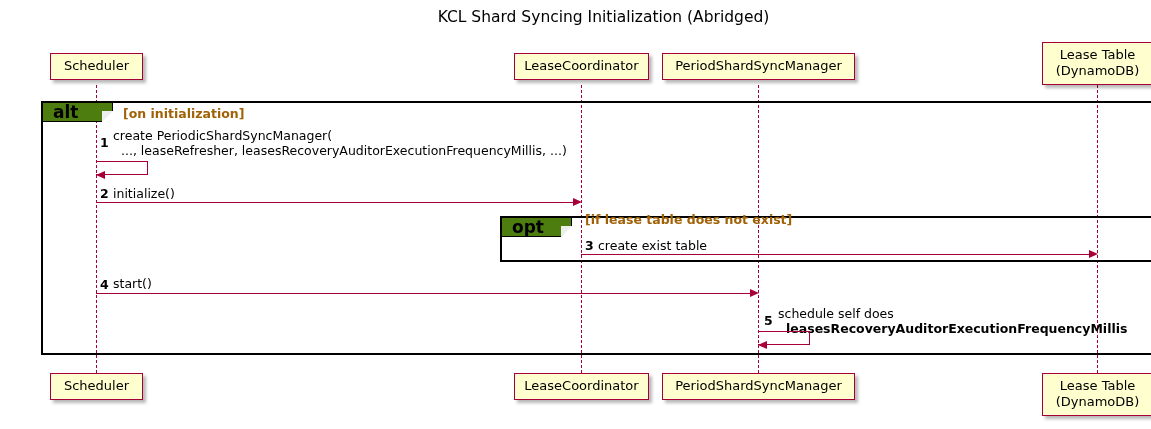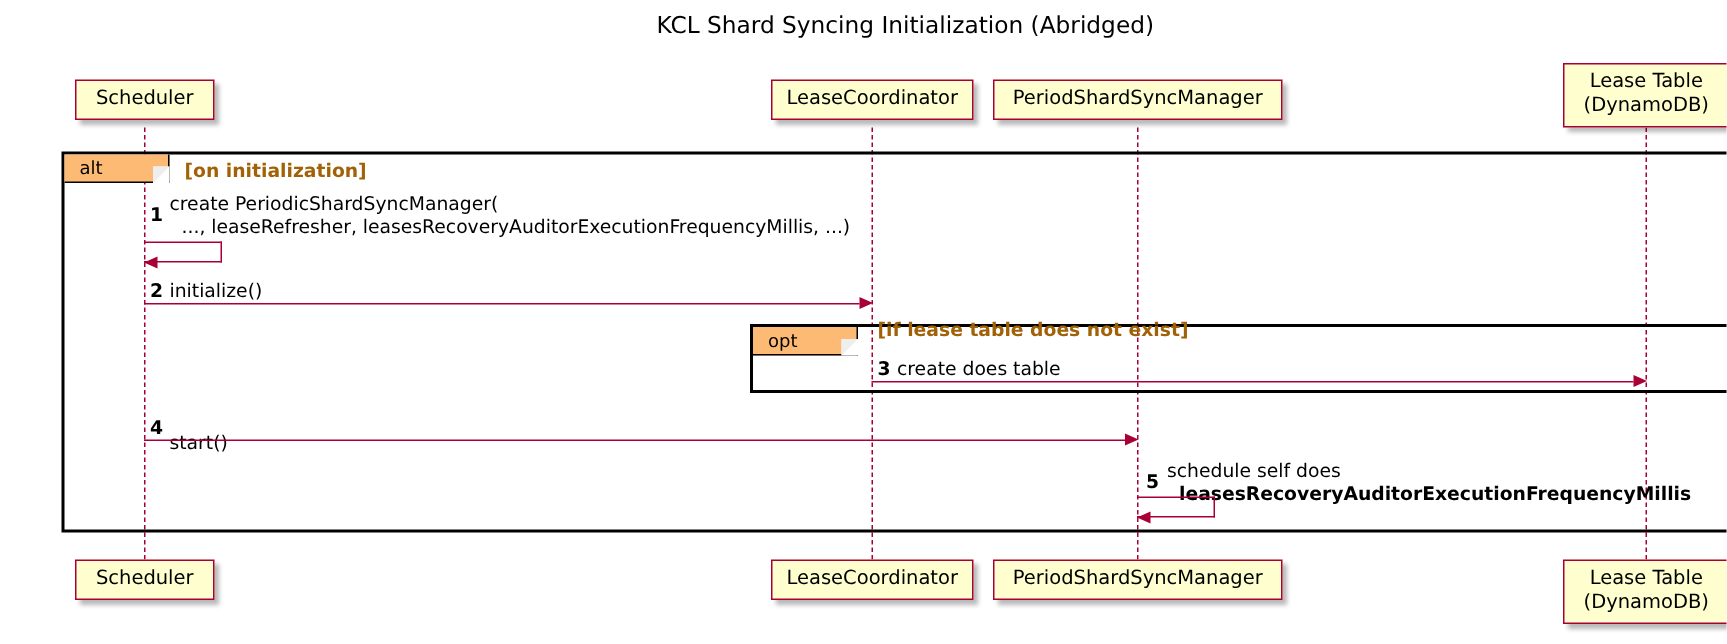--- a/index.html
+++ b/index.html
@@ -55,25 +55,25 @@
   
   .fragment {
     position: absolute;
     box-sizing: border-box;
     border: 2px solid #000000;
     background: transparent;
   }
   .fragment-label {
     position: absolute;
     box-sizing: border-box;
-    background: #fdba74;
+    background: #4d7c0f;
     border-right: 1.5px solid #000000;
     border-bottom: 1.5px solid #000000;
-    font-size: 12px;
-    font-weight: normal;
+    font-size: 17px;
+    font-weight: bold;
     color: #000000;
     padding: 2px 16px 2px 10px;
     line-height: 14px;
   }
   .fragment-label::after {
     content: "";
     position: absolute;
     right: -1px;
     bottom: -1px;
     width: 0;
@@ -170,26 +170,26 @@
   <div class="msg-num" style="left:72px; top:186px;">2</div>
   <div class="msg-text" style="left:85px; top:186px;">initialize()</div>
   <div class="msg-line" style="left:68px; top:202px; width:477px;"></div>
   <div class="arrow-head right" style="left:545px; top:198px;"></div>
 
   <div class="fragment" style="left:472px; top:216px; width:661px; height:46px;"></div>
   <div class="fragment-label" style="left:474px; top:218px; width:70px;">opt</div>
   <div class="fragment-guard" style="left:557px; top:212px;">[if lease table does not exist]</div>
 
   <div class="msg-num" style="left:557px; top:238px;">3</div>
-  <div class="msg-text" style="left:570px; top:238px;">create does table</div>
+  <div class="msg-text" style="left:570px; top:238px;">create exist table</div>
   <div class="msg-line" style="left:553px; top:254px; width:508px;"></div>
   <div class="arrow-head right" style="left:1061px; top:250px;"></div>
 
   <div class="msg-num" style="left:72px; top:277px;">4</div>
-  <div class="msg-text" style="left:85px; top:287px;">start()</div>
+  <div class="msg-text" style="left:85px; top:276px;">start()</div>
   <div class="msg-line" style="left:68px; top:293px; width:654px;"></div>
   <div class="arrow-head right" style="left:722px; top:289px;"></div>
 
   <div class="msg-num" style="left:736px; top:313px;">5</div>
   <div class="msg-text" style="left:750px; top:306px;">schedule self does</div>
   <div class="msg-text" style="left:758px; top:321px;font-weight:bold;">leasesRecoveryAuditorExecutionFrequencyMillis</div>
   <div class="self-loop" style="left:730px; top:331px; width:52px; height:14px;"></div>
   <div class="arrow-head left" style="left:730px; top:341px;"></div>
 
   <div class="participant" style="left:22px; top:373px; width:93px;">

